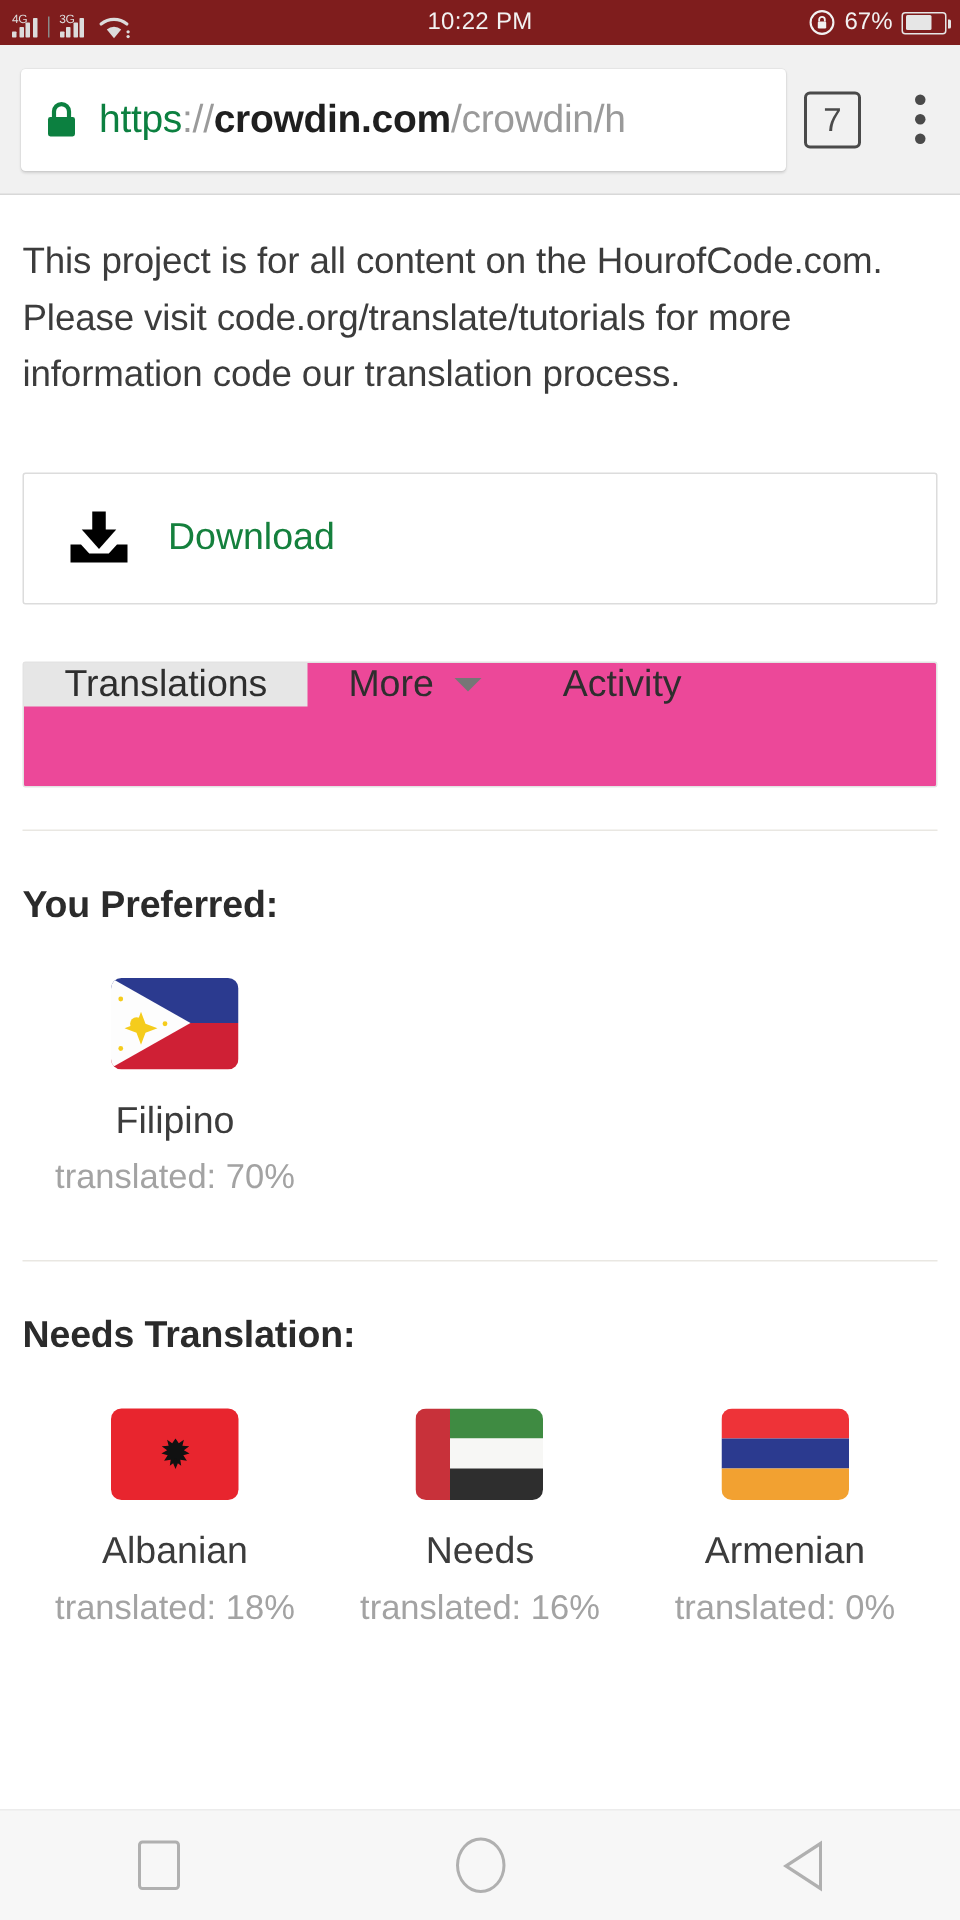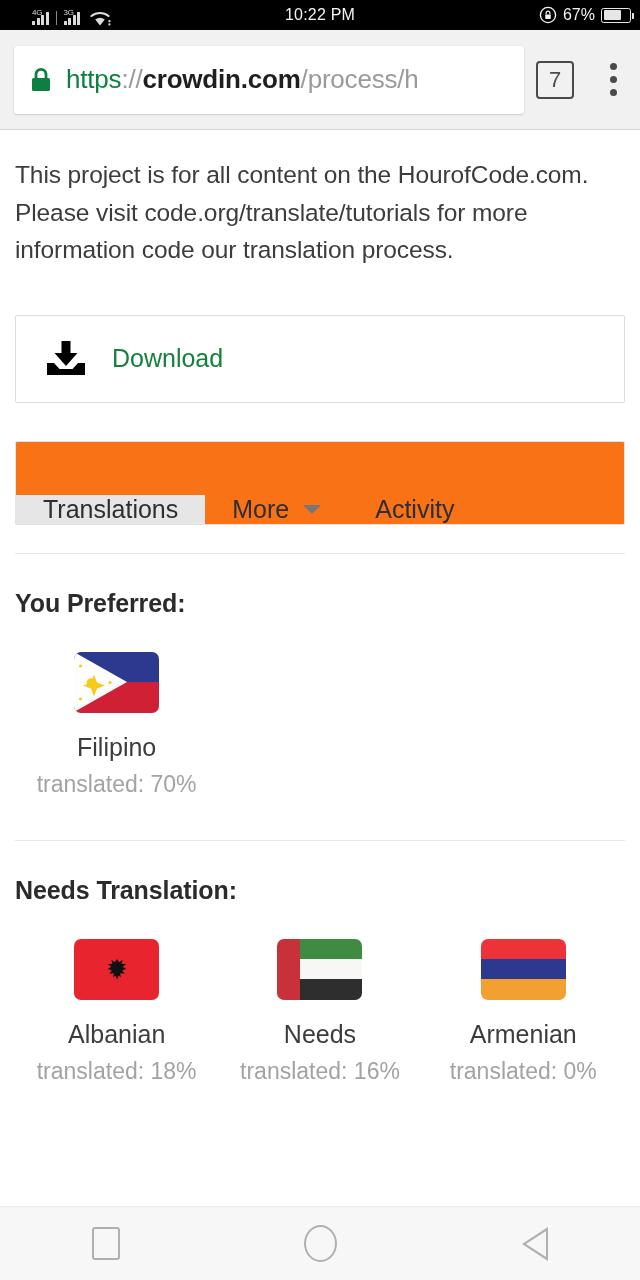--- a/index.html
+++ b/index.html
@@ -6,24 +6,23 @@
   html, body {
     width:640px; height:1280px;
     font-family:"Liberation Sans", sans-serif;
     background:#ffffff;
     overflow:hidden;
   }
   #screen { position:relative; width:640px; height:1280px; background:#fff; }
 
   
   .statusbar {
-    height:30px; background:#000000; color:#e8e8e8;
+    height:30px; background:#7f1d1d; color:#e8e8e8;
     display:flex; align-items:center; position:relative;
     font-size:15px;
-    padding-left:24px;
   }
   .sb-left { display:flex; align-items:flex-end; gap:5px; padding-left:8px; height:30px; }
   .sig { display:flex; align-items:flex-end; gap:1px; height:22px; padding-bottom:5px; position:relative; }
   .sig .net { position:absolute; top:1px; left:0; font-size:8px; color:#dcdcdc; line-height:8px; letter-spacing:-0.3px;}
   .bars { display:flex; align-items:flex-end; gap:1.5px; height:13px; margin-top:9px; }
   .bars i { display:block; width:3px; background:#dcdcdc; border-radius:0.5px; }
   .bars i:nth-child(1){ height:4px; }
   .bars i:nth-child(2){ height:7px; }
   .bars i:nth-child(3){ height:10px; }
   .bars i:nth-child(4){ height:13px; }
@@ -81,22 +80,22 @@
   .download-btn {
     margin-top:46px; height:88px; width:100%;
     border:1px solid #dcdcdc; border-radius:2px; background:#fff;
     display:flex; align-items:center; padding-left:28px; gap:24px;
   }
   .dl-icon { width:44px; height:40px; flex:none; }
   .dl-label { font-size:25px; color:#15803d; }
 
   .tabs {
     margin-top:38px; height:84px; width:100%;
-    background:#f97316; border:1px solid #e3e3e3; border-radius:2px;
-    display:flex; align-items:flex-end;
+    background:#ec4899; border:1px solid #e3e3e3; border-radius:2px;
+    display:flex; align-items:flex-start;
   }
   .tab {
     display:flex; align-items:center; justify-content:center;
     font-size:25px; color:#2e2e2e; padding:0 27px; white-space:nowrap;
   }
   .tab.active { background:#e6e6e6; color:#2e2e2e; }
   .tab .caret {
     width:0; height:0; margin-left:14px;
     border-left:9px solid transparent; border-right:9px solid transparent;
     border-top:9px solid #767676;
@@ -211,21 +210,21 @@
   </div>
 
   <div class="chrome">
     <div class="omnibox">
       <span class="lock">
         <svg width="22" height="26" viewBox="0 0 22 26">
           <rect x="2" y="11" width="18" height="13" rx="1.6" fill="#0c8040"></rect>
           <path d="M6 11 V7.4 a5 5 0 0 1 10 0 V11" fill="none" stroke="#0c8040" stroke-width="2.8"></path>
         </svg>
       </span>
-      <span class="url"><span class="scheme">https</span><span class="sep">://</span><span class="host">crowdin.com</span><span class="path">/process/h</span></span>
+      <span class="url"><span class="scheme">https</span><span class="sep">://</span><span class="host">crowdin.com</span><span class="path">/crowdin/h</span></span>
     </div>
     <div class="tabcount">7</div>
     <div class="kebab">
         <span></span>
         <span></span>
         <span></span>
       </div>
   </div>
 
   <div class="page">

